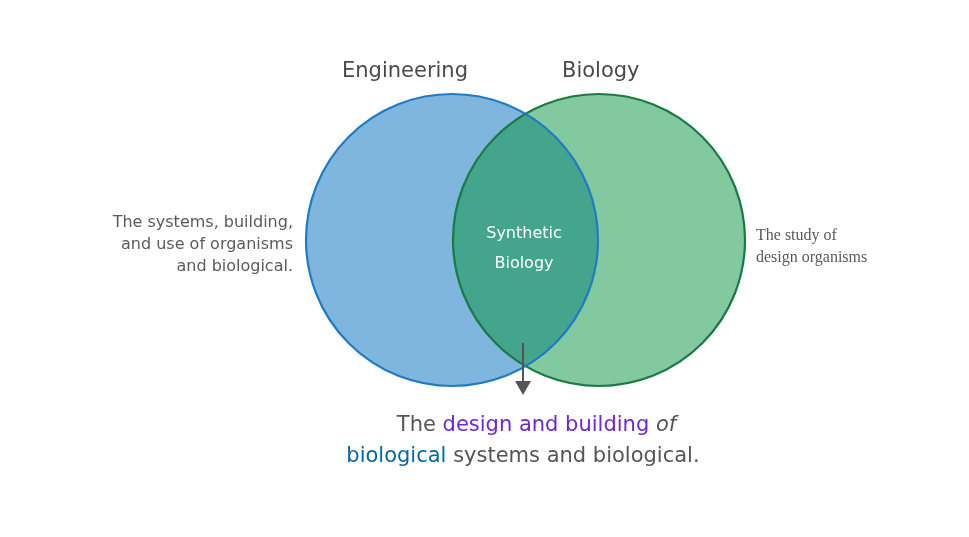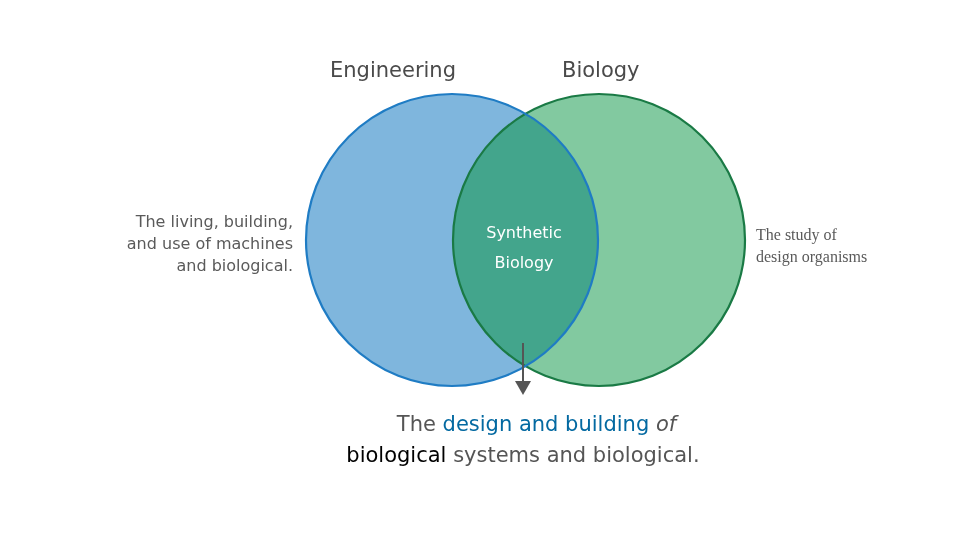--- a/index.html
+++ b/index.html
@@ -6,35 +6,35 @@
     body {
       width: 969px; height: 537px; background: #ffffff;
       position: relative; overflow: hidden;
       font-family: "DejaVu Sans", sans-serif;
     }
     .canvas { position: absolute; left: 0; top: 0; width: 969px; height: 537px; }
     .label {
       position: absolute; color: #555555;
     }
     .heading { font-size: 21px; color: #4a4a4a; top: 58px; }
-    .heading-eng { left: 330px; }
+    .heading-eng { left: 342px; }
     .heading-bio { left: 562px; }
     .desc { font-size: 16px; line-height: 22px; color: #5a5a5a; }
     .desc-left { right: 676px; top: 211px; text-align: right; width: 240px; }
     .desc-right { left: 756px; top: 224px; text-align: left; width: 210px; font-family: Liberation Serif, serif; }
     .center-label {
       position: absolute; left: 444px; top: 218px; width: 160px;
       text-align: center; color: #ffffff; font-size: 16px; line-height: 30px;
     }
     .caption {
       position: absolute; left: 250px; top: 409px; width: 546px;
       text-align: center; font-size: 21px; line-height: 31px; color: #555555;
     }
-    .blue { color: #0369a1; }
-    .green { color: #000000; }
+    .blue { color: #6d28d9; }
+    .green { color: #0369a1; }
   </style>
 </head>
 <body>
 
 <svg class="canvas" width="969" height="537" viewBox="0 0 969 537">
   <defs>
     <clipPath id="clipBlue">
         <circle cx="452" cy="240" r="146"></circle>
       </clipPath>
     <marker id="arrowhead" markerWidth="10" markerHeight="10" refX="5" refY="5" orient="auto" markerUnits="userSpaceOnUse"></marker>
@@ -45,22 +45,22 @@
   <circle cx="599" cy="240" r="146" fill="none" stroke="#1a7a45" stroke-width="2.2"></circle>
   <circle cx="452" cy="240" r="146" fill="none" stroke="#1f7cc4" stroke-width="2.2"></circle>
   <line x1="523" y1="343" x2="523" y2="382" stroke="#555555" stroke-width="2"></line>
   <polygon points="515,381 531,381 523,395" fill="#555555"></polygon>
 </svg>
 
 <div class="label heading heading-eng">Engineering</div>
 <div class="label heading heading-bio">Biology</div>
 
 <div class="label desc desc-left">
-  <div>The living, building,</div>
-  <div>and use of machines</div>
+  <div>The systems, building,</div>
+  <div>and use of organisms</div>
   <div>and biological.</div>
 </div>
 
 <div class="label desc desc-right">
   <div>The study of</div>
   <div>design organisms</div>
 </div>
 
 <div class="center-label">
   <div>Synthetic</div>

